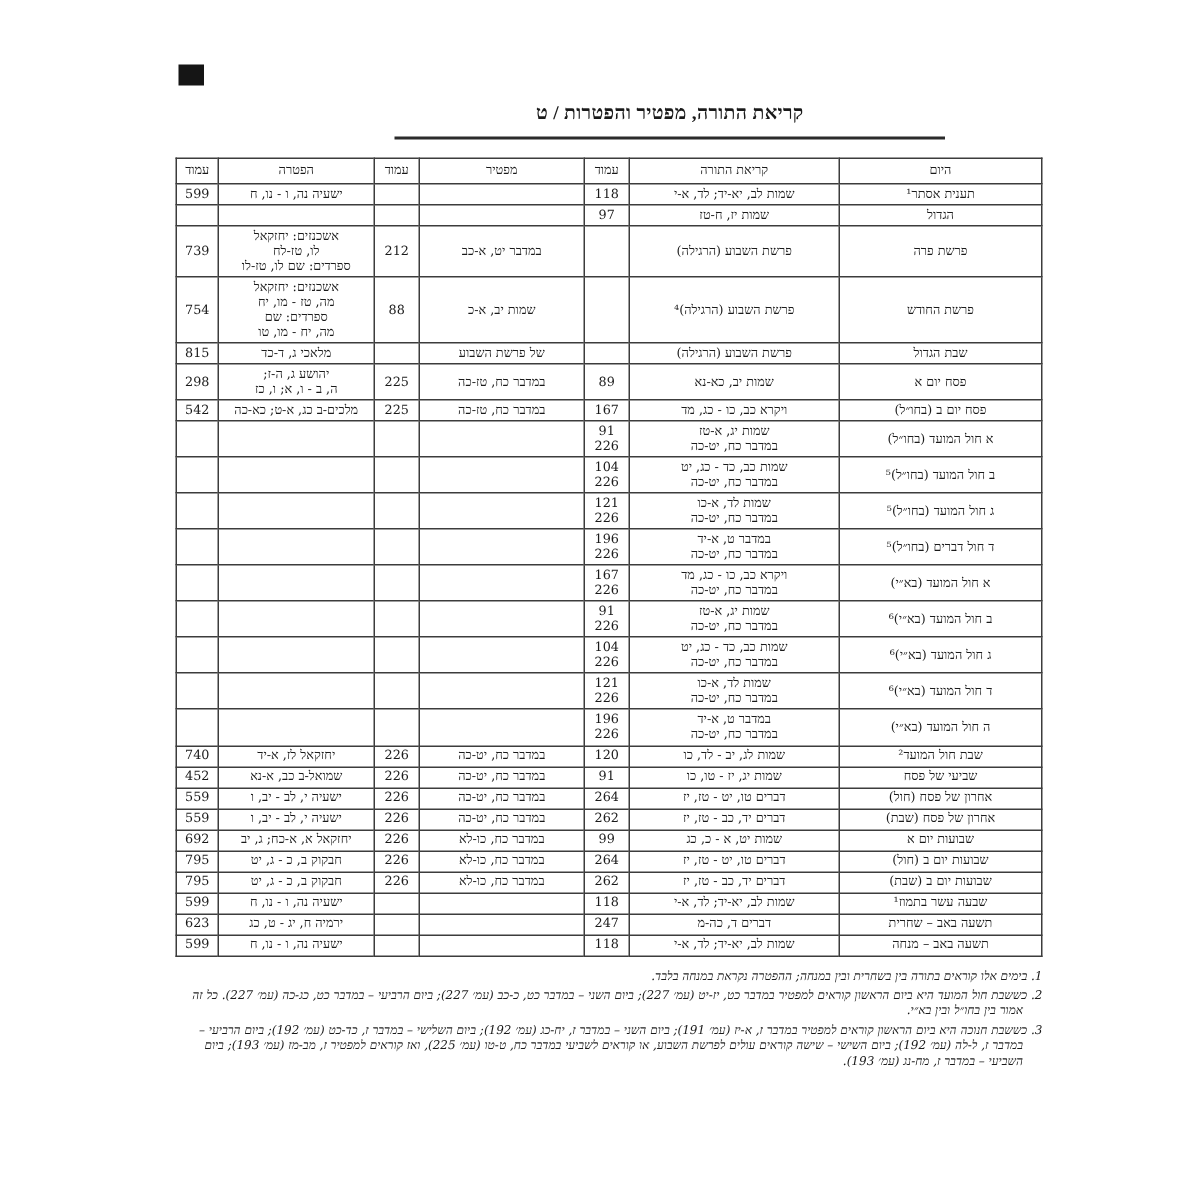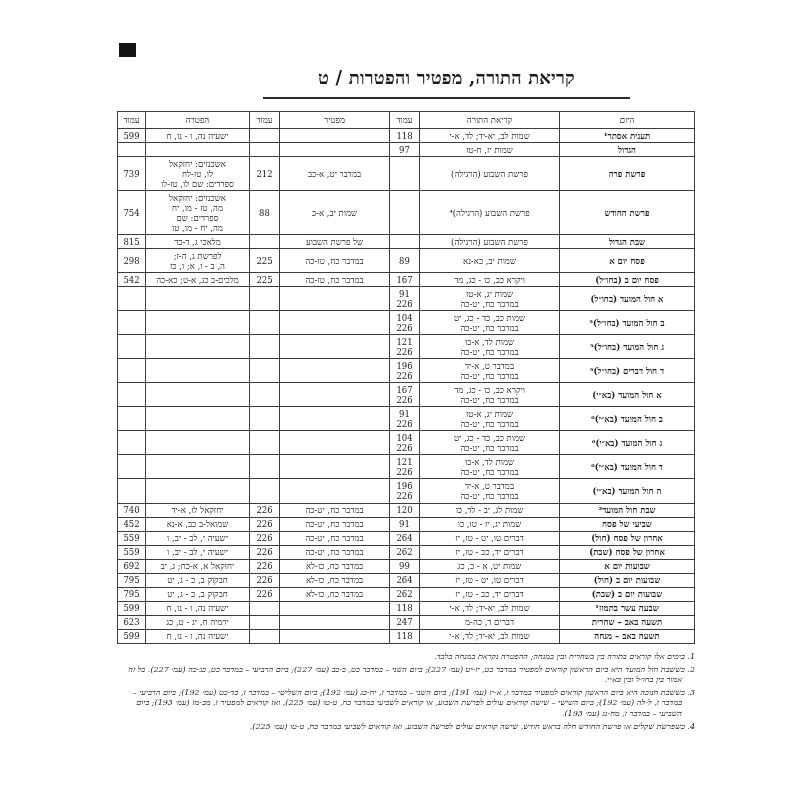--- a/index.html
+++ b/index.html
@@ -2,27 +2,27 @@
 <html lang="he"><head>
 <meta charset="utf-8">
 <style>
   html,body{margin:0;padding:0;background:#fff;}
   .page{position:relative;width:800px;height:800px;background:#fff;
         font-family:"DejaVu Serif",serif;color:#1a1a1a;overflow:hidden;direction:rtl;}
   .corner-mark{position:absolute;top:43px;left:119px;width:17px;height:14px;background:#151515;}
   .content{position:absolute;top:37px;right:105px;width:577px;}
   .title-block{margin:30px 65px 0 0;width:367px;text-align:center;
                border-bottom:2px solid #2b2b2b;padding-bottom:8px;}
-  .title-block h1{font-size:18px;margin:0;font-weight:bold;letter-spacing:.2px;}
+  .title-block h1{font-size:13px;margin:0;font-weight:bold;letter-spacing:.2px;font-family:Liberation Serif, serif;}
   table{margin-top:12px;border-collapse:collapse;width:577px;table-layout:fixed;}
   th,td{border:1px solid #3c3c3c;text-align:center;vertical-align:middle;
         font-size:8.5px;line-height:1.18;padding:1.5px 2px;white-space:pre-line;
         font-weight:normal;word-wrap:break-word;}
   th{padding:3px 2px;}
-  td.day{font-weight:bold;}
+  td.day{font-weight:normal;}
   .footnotes{margin-top:8px;font-size:8px;line-height:1.3;text-align:right;width:577px;}
   .footnote{padding-right:13px;text-indent:-13px;margin-bottom:2.5px;font-style:italic;}
   .fn-num{font-weight:normal;}
 </style>
 </head>
 <body>
 
 <div class="page">
   <div class="corner-mark"></div>
   <div class="content">
@@ -100,21 +100,21 @@
             <td></td>
             <td>מלאכי ג, ד-כד</td>
             <td>815</td>
           </tr>
           <tr>
             <td class="day">פסח יום א</td>
             <td>שמות יב, כא-נא</td>
             <td>89</td>
             <td>במדבר כח, טז-כה</td>
             <td>225</td>
-            <td>לפרשת ג, ה-ז;
+            <td>יהושע ג, ה-ז;
 ה, ב - ו, א; ו, כז</td>
             <td>298</td>
           </tr>
           <tr>
             <td class="day">פסח יום ב (בחו״ל)</td>
             <td>ויקרא כב, כו - כג, מד</td>
             <td>167</td>
             <td>במדבר כח, טז-כה</td>
             <td>225</td>
             <td>מלכים-ב כג, א-ט; כא-כה</td>
@@ -308,16 +308,15 @@
             <td></td>
             <td>ישעיה נה, ו - נו, ח</td>
             <td>599</td>
           </tr>
         </tbody>
     </table>
     <div class="footnotes">
         <div class="footnote"><span class="fn-num">1. </span><span class="fn-text">בימים אלו קוראים בתורה בין בשחרית ובין במנחה; ההפטרה נקראת במנחה בלבד.</span></div>
         <div class="footnote"><span class="fn-num">2. </span><span class="fn-text">כששבת חול המועד היא ביום הראשון קוראים למפטיר במדבר כט, יז-יט (עמ׳ 227); ביום השני – במדבר כט, כ-כב (עמ׳ 227); ביום הרביעי – במדבר כט, כג-כה (עמ׳ 227). כל זה אמור בין בחו״ל ובין בא״י.</span></div>
         <div class="footnote"><span class="fn-num">3. </span><span class="fn-text">כששבת חנוכה היא ביום הראשון קוראים למפטיר במדבר ז, א-יז (עמ׳ 191); ביום השני – במדבר ז, יח-כג (עמ׳ 192); ביום השלישי – במדבר ז, כד-כט (עמ׳ 192); ביום הרביעי – במדבר ז, ל-לה (עמ׳ 192); ביום השישי – שישה קוראים עולים לפרשת השבוע, או קוראים לשביעי במדבר כח, ט-טו (עמ׳ 225), ואז קוראים למפטיר ז, מב-מז (עמ׳ 193); ביום השביעי – במדבר ז, מח-נג (עמ׳ 193).</span></div>
-        <div class="footnote"><span class="fn-num">4. </span><span class="fn-text">כשפרשת שקלים או פרשת החודש חלה בראש חודש, שישה קוראים עולים לפרשת השבוע, ואז קוראים לשביעי במדבר כח, ט-טו (עמ׳ 225).</span></div>
       </div>
   </div>
 </div>
 
 </body></html>

